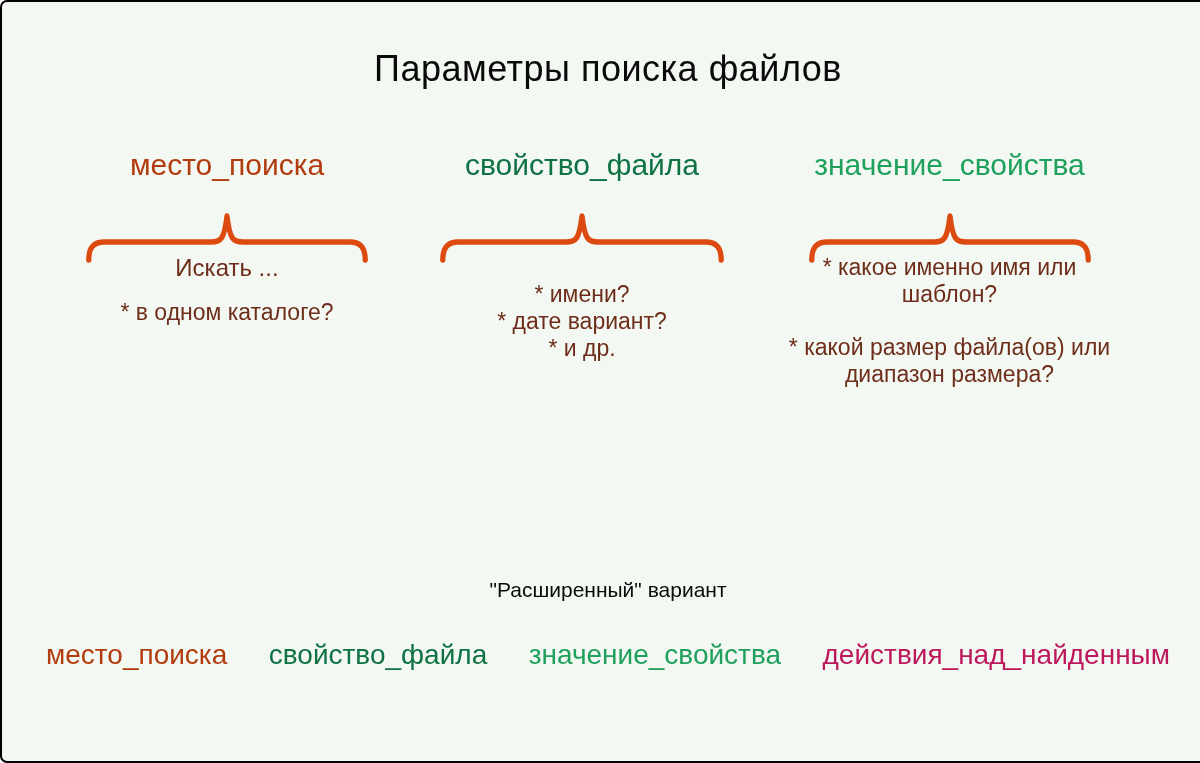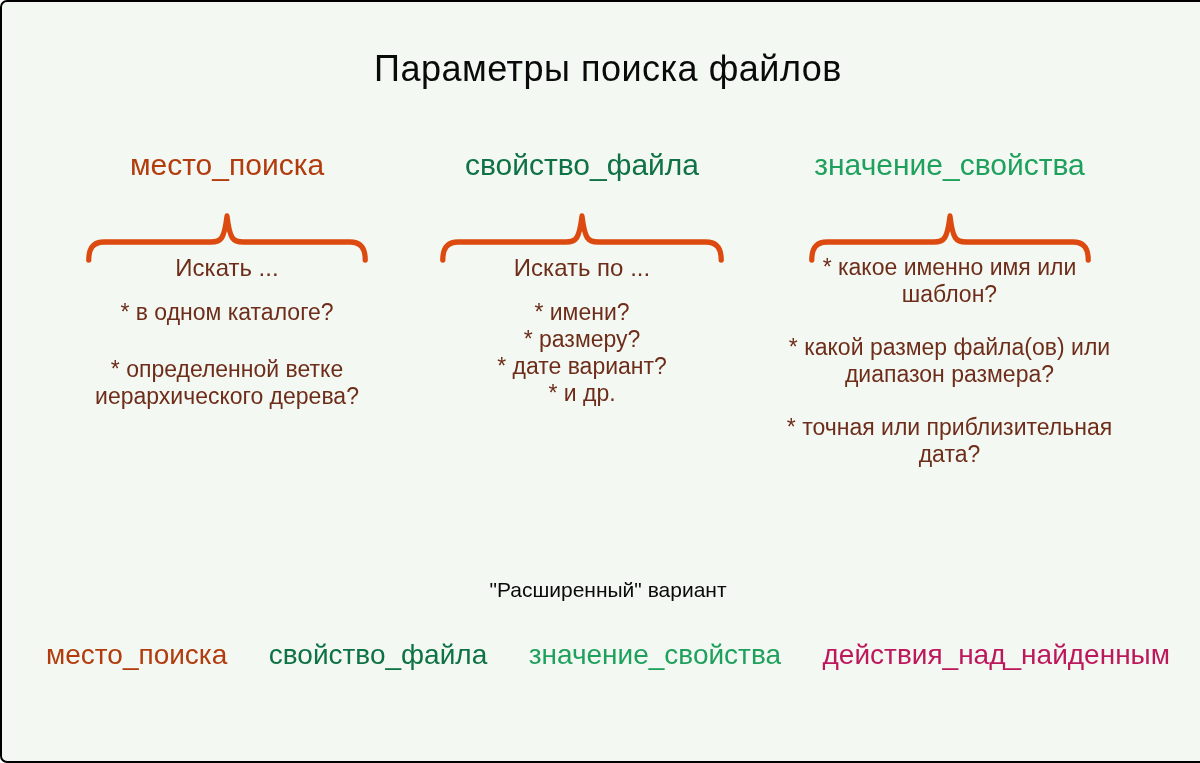--- a/index.html
+++ b/index.html
@@ -76,47 +76,43 @@
   <div class="title">Параметры поиска файлов</div>
 
   <div class="col col-1">
     <div class="col-header" style="color: rgb(178, 60, 14);">место_поиска</div>
     <svg class="brace brace-1" viewBox="0 0 300 52" preserveAspectRatio="none" style="color: rgb(220, 74, 16);">
       <path d="M 5 49 C 5 38, 9 31, 21 31 L 133 31 C 144 31, 147 28, 150 5 C 153 28, 156 31, 167 31 L 279 31 C 291 31, 295 38, 295 49" fill="none" stroke="currentColor" stroke-width="5.5" stroke-linecap="round" stroke-linejoin="round"></path>
     </svg>
     <div class="lead">Искать ...</div>
     <div class="items">
       <div class="item">* в одном каталоге?</div>
-      <div class="item">* определенной ветке иерархического дерева?</div>
     </div>
   </div>
 
   <div class="col col-2">
     <div class="col-header" style="color: rgb(14, 114, 69);">свойство_файла</div>
     <svg class="brace brace-2" viewBox="0 0 300 52" preserveAspectRatio="none" style="color: rgb(220, 74, 16);">
       <path d="M 5 49 C 5 38, 9 31, 21 31 L 133 31 C 144 31, 147 28, 150 5 C 153 28, 156 31, 167 31 L 279 31 C 291 31, 295 38, 295 49" fill="none" stroke="currentColor" stroke-width="5.5" stroke-linecap="round" stroke-linejoin="round"></path>
     </svg>
-    <div class="lead">Искать по ...</div>
     <div class="items items-tight">
       <div class="item">* имени?</div>
-      <div class="item">* размеру?</div>
       <div class="item">* дате вариант?</div>
       <div class="item">* и др.</div>
     </div>
   </div>
 
   <div class="col col-3">
     <div class="col-header" style="color: rgb(31, 161, 93);">значение_свойства</div>
     <svg class="brace brace-3" viewBox="0 0 300 52" preserveAspectRatio="none" style="color: rgb(220, 74, 16);">
       <path d="M 5 49 C 5 38, 9 31, 21 31 L 133 31 C 144 31, 147 28, 150 5 C 153 28, 156 31, 167 31 L 279 31 C 291 31, 295 38, 295 49" fill="none" stroke="currentColor" stroke-width="5.5" stroke-linecap="round" stroke-linejoin="round"></path>
     </svg>
     <div class="items items-start">
       <div class="item">* какое именно имя или шаблон?</div>
       <div class="item">* какой размер файла(ов) или диапазон размера?</div>
-      <div class="item">* точная или приблизительная дата?</div>
     </div>
   </div>
 
   <div class="footer-caption">"Расширенный" вариант</div>
 
   <div class="footer-terms">
     <span class="term" style="color: rgb(178, 60, 14);">место_поиска</span>
     <span class="term" style="color: rgb(14, 114, 69);">свойство_файла</span>
     <span class="term" style="color: rgb(31, 161, 93);">значение_свойства</span>
     <span class="term" style="color: #be185d;">действия_над_найденным</span>

